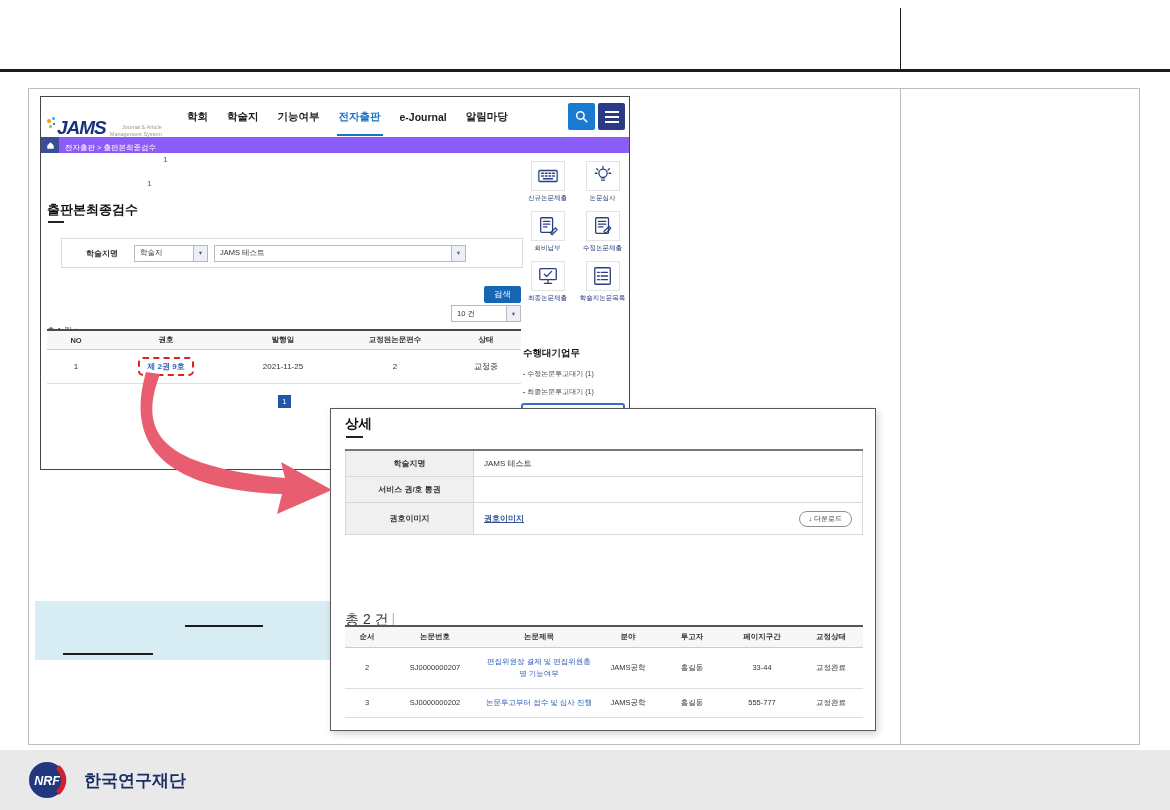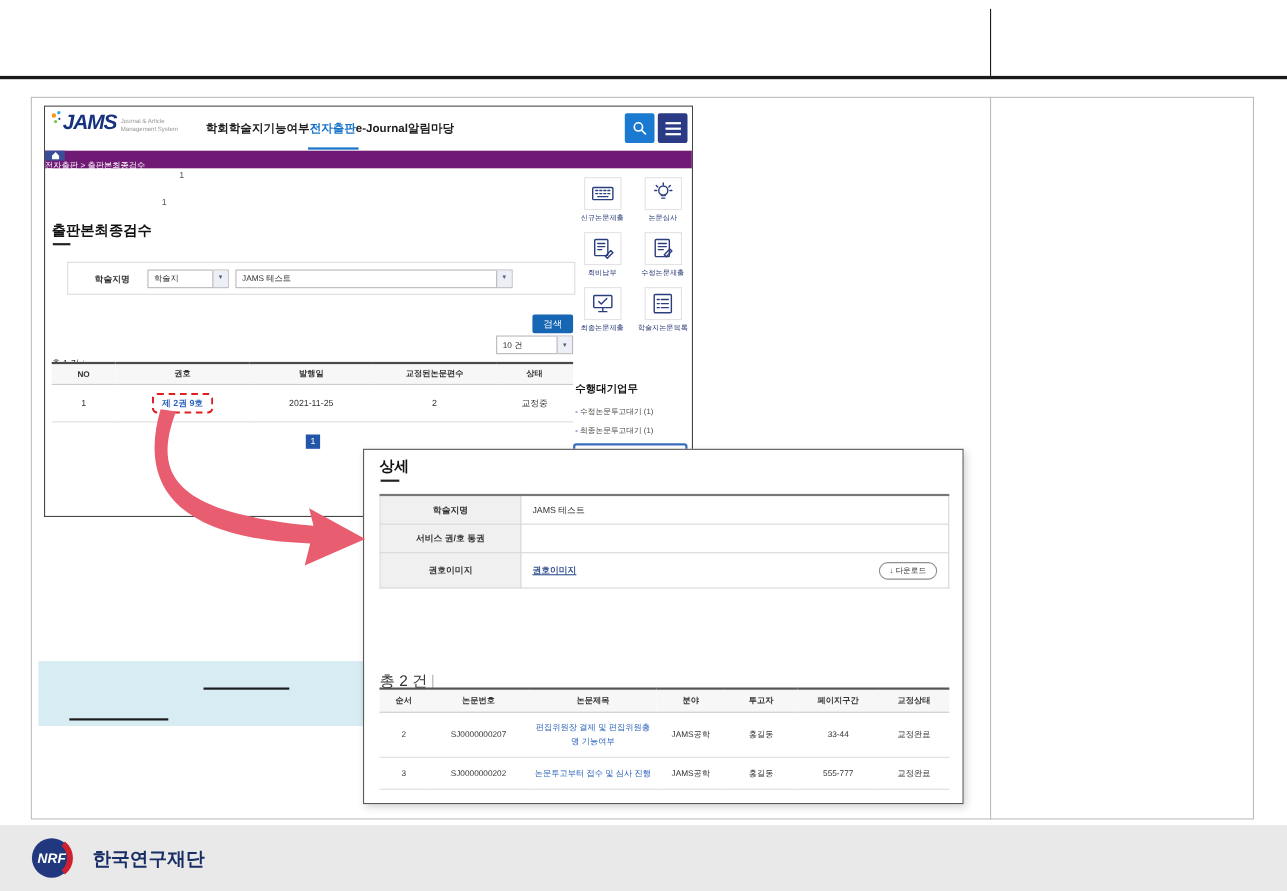--- a/index.html
+++ b/index.html
@@ -8,37 +8,37 @@
 
   
   .hdr-rule   { position:absolute; left:0; top:69px; width:1170px; height:3px; background:#1b1b1b; }
   .hdr-vline  { position:absolute; left:900px; top:8px; width:1px; height:61px; background:#1b1b1b; }
   .frame      { position:absolute; left:28px; top:88px; width:1112px; height:657px; border:1px solid #bdbdbd; background:#fff; }
   .frame-vline{ position:absolute; left:900px; top:88px; width:1px; height:657px; background:#bdbdbd; }
 
   
   .jams { position:absolute; left:40px; top:96px; width:590px; height:374px; background:#fff; border:1px solid #464646; overflow:hidden; }
   .j-nav { position:relative; height:40px; background:#fff; }
-  .j-logo { position:absolute; left:6px; top:4px; display:flex; align-items:flex-start; }
+  .j-logo { position:absolute; left:6px; top:20px; display:flex; align-items:flex-start;text-align:right; }
   .dot-cluster { position:relative; width:10px; height:22px; }
   .dot { position:absolute; border-radius:50%; }
   .d1 { left:0; top:2px; width:4px; height:4px; background:#f7941d; }
   .d2 { left:5px; top:0; width:3px; height:3px; background:#29abe2; }
   .d3 { left:2px; top:8px; width:3px; height:3px; background:#7ac943; }
   .d4 { left:6px; top:6px; width:2px; height:2px; background:#1d3f8f; }
   .j-logo-text { font-size:19px; font-weight:bold; font-style:italic; color:#16327e; letter-spacing:-1px; }
   .j-logo-sub { font-size:5.5px; color:#979797; line-height:1.25; margin:7px 0 0 4px; }
-  .j-menu { position:absolute; left:146px; top:0; height:40px; display:flex; }
+  .j-menu { position:absolute; left:146px; top:0; height:40px; display:flex; gap:19px; }
   .j-menu-item { height:40px; display:flex; align-items:center; font-size:10.5px; font-weight:bold; color:#1c1c1c; position:relative; cursor:pointer; }
   .j-menu-item.active { color:#1673c8; }
   .j-menu-item.active::after { content:""; position:absolute; left:-2px; right:-2px; bottom:1px; height:2px; background:#1673c8; }
   .j-search { position:absolute; left:527px; top:6px; width:27px; height:27px; background:#1a7ad2; border-radius:2px; display:flex; align-items:center; justify-content:center; }
   .j-burger { position:absolute; left:557px; top:6px; width:27px; height:27px; background:#2b3a85; border-radius:2px; display:flex; flex-direction:column; align-items:center; justify-content:center; gap:3px; }
   .j-burger span { display:block; width:14px; height:2px; background:#fff; }
-  .j-crumb { position:relative; height:16px; background:#701a75; display:flex; align-items:flex-start; font-size:7.5px; color:#fff;flex-direction:column; }
+  .j-crumb { position:relative; height:16px; background:#8b5cf6; display:flex; align-items:flex-end; font-size:7.5px; color:#fff; }
   .j-home { width:18px; height:16px; background:#3a4d97; display:flex; align-items:center; justify-content:center; margin-right:6px; }
   .stray { position:absolute; font-size:8px; color:#555; }
   .s1 { left:122px; top:58px; }
   .s2 { left:106px; top:82px; }
   .j-title { position:absolute; left:6px; top:104px; font-size:13px; font-weight:bold; color:#111; }
   .j-title-bar { position:absolute; left:7px; top:124px; width:16px; height:2px; background:#222; }
   .j-filter { position:absolute; left:20px; top:141px; width:462px; height:30px; border:1px solid #dcdcdc; background:#fff; display:flex; align-items:center; }
   .j-filter-label { margin-left:24px; font-size:8px; font-weight:bold; color:#333; }
   .j-select { display:flex; align-items:center; justify-content:space-between; border:1px solid #b9b9b9; background:#fff; font-size:7.5px; color:#333; padding-left:5px; height:17px; cursor:pointer; }
   .sel-arrow { width:14px; align-self:stretch; background:#eceff5; border-left:1px solid #b9b9b9; display:flex; align-items:center; justify-content:center; font-size:5.5px; color:#55597a; margin-left:5px; }

